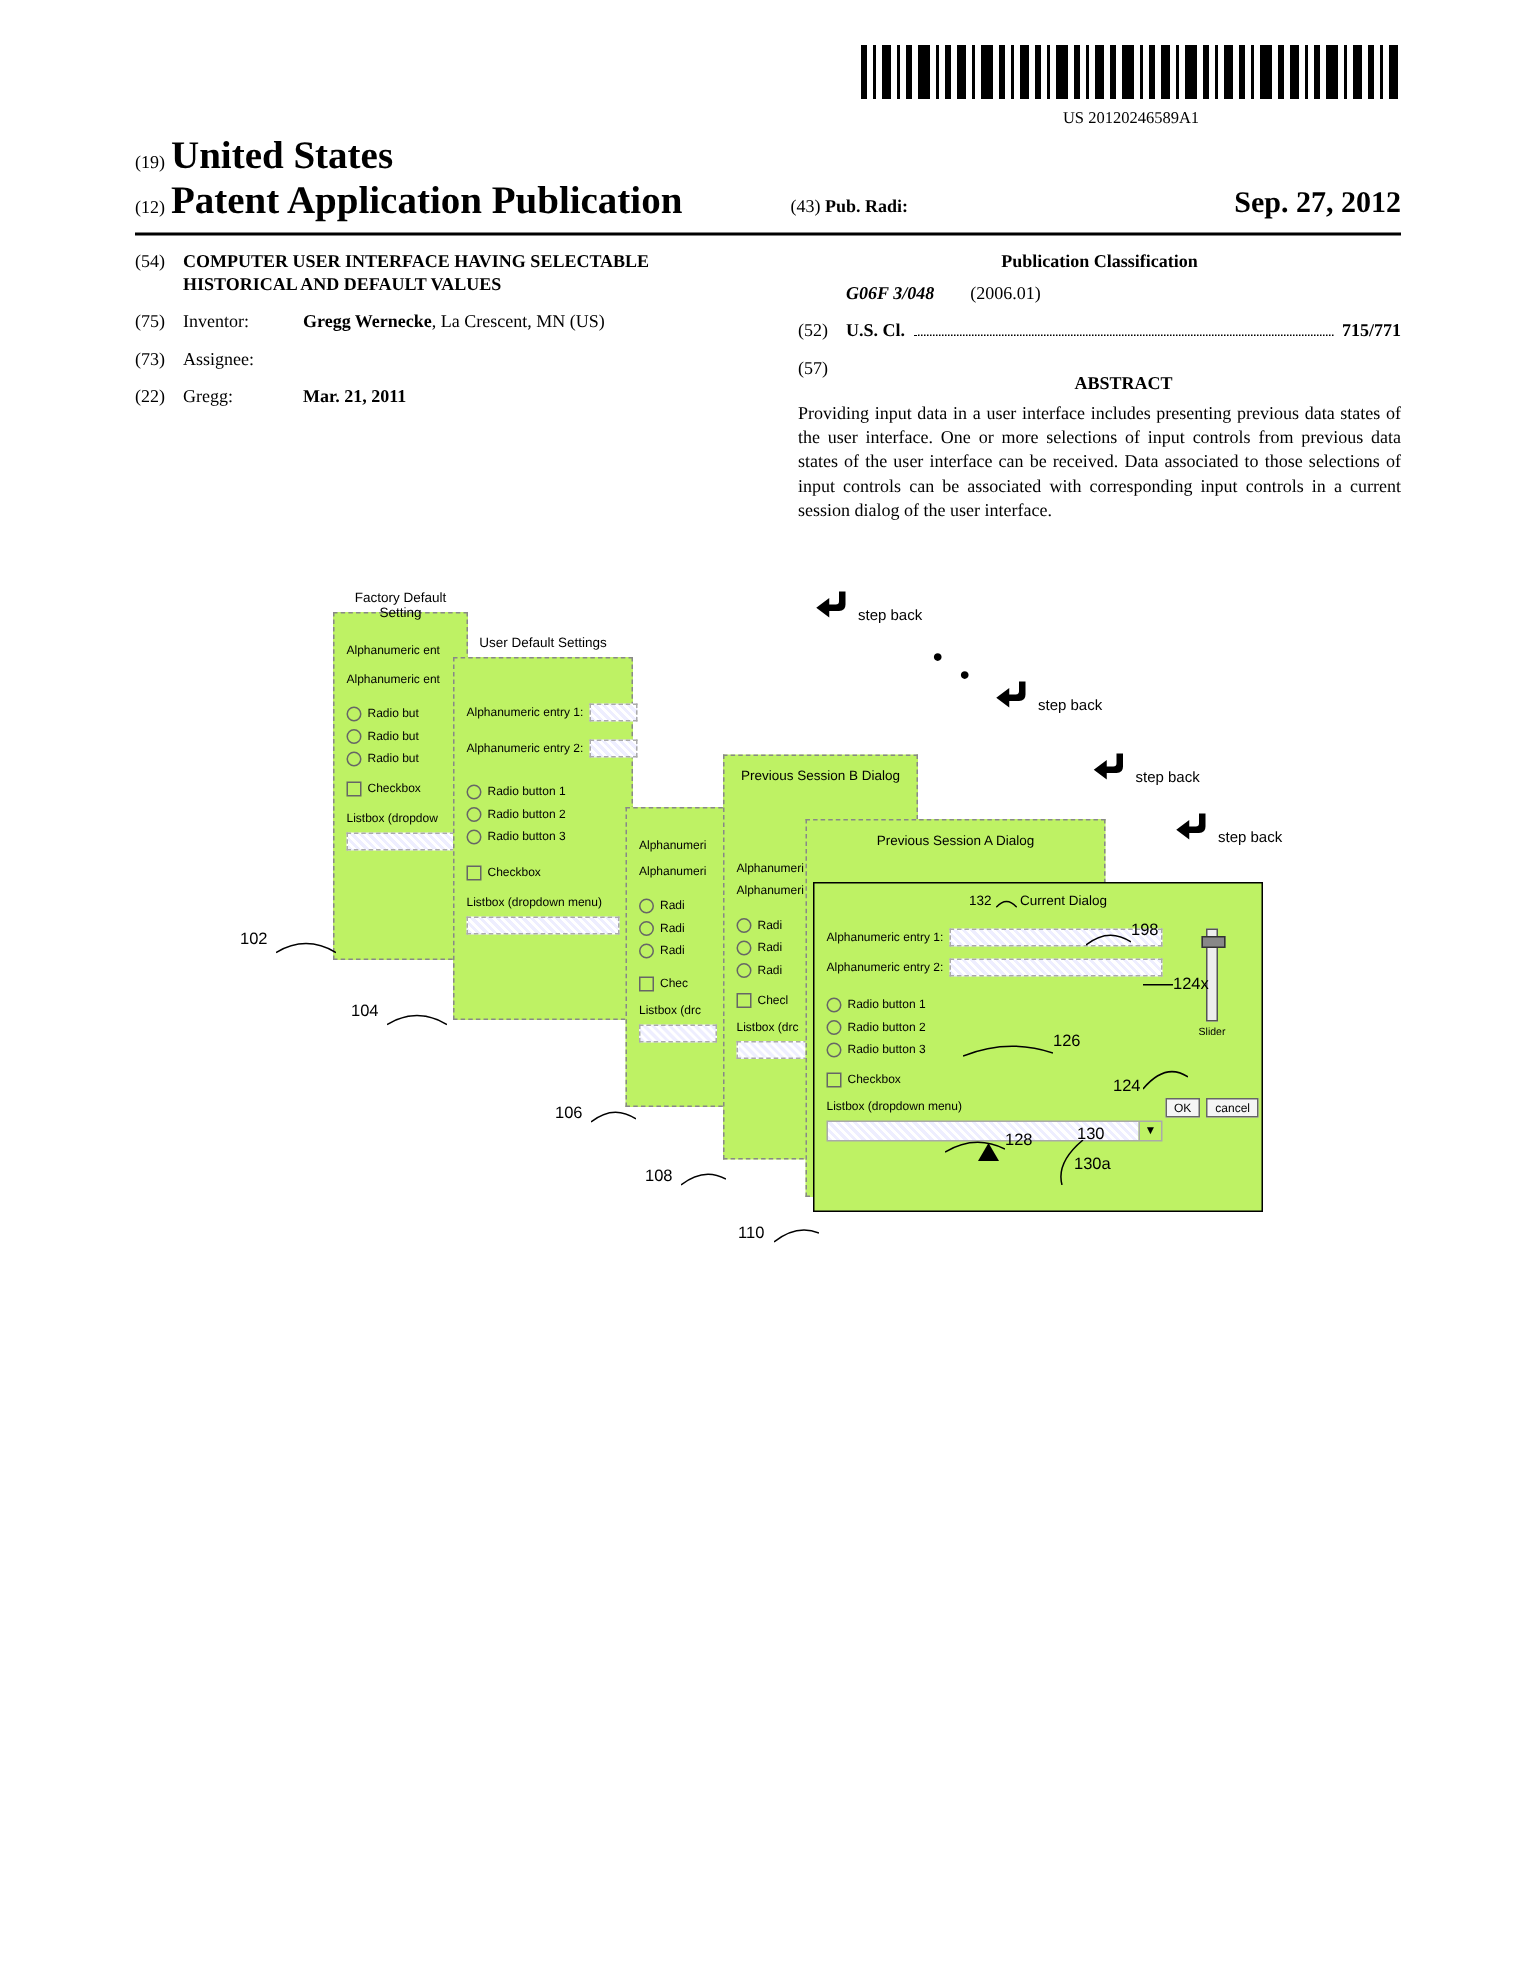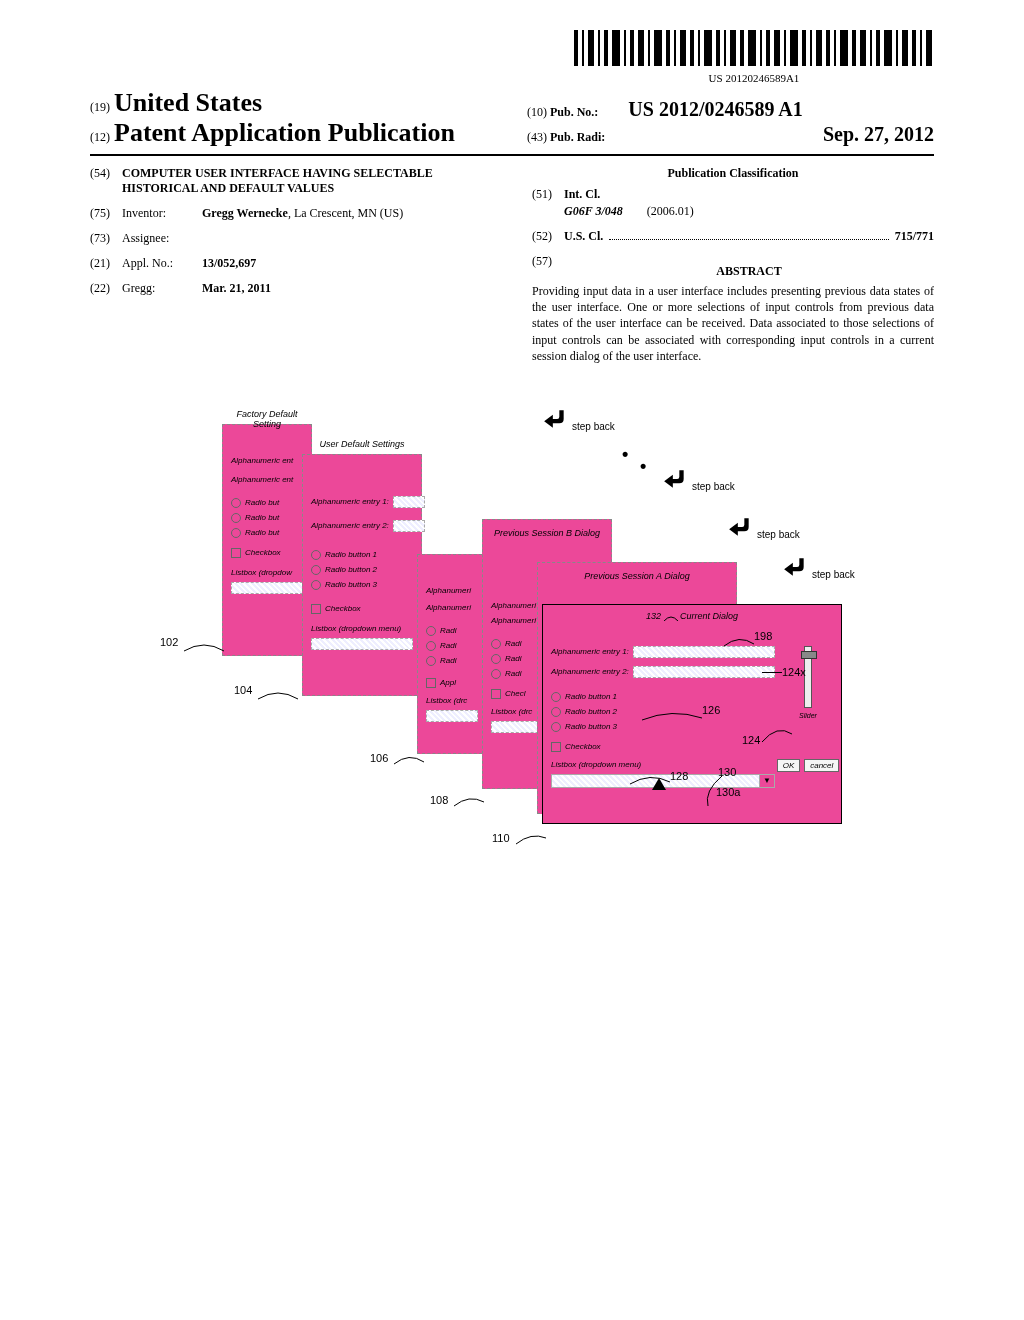--- a/index.html
+++ b/index.html
@@ -131,25 +131,24 @@
   .figure-area {
     position: relative;
     width: 740px;
     height: 460px;
     margin: 30px auto 0 auto;
     font-family: Arial, Helvetica, sans-serif;
   }
   .dialog {
     position: absolute;
     border: 1px dashed #888;
-    background: #ec4899;
+    background: #bef264;
     font-size: 8px;
-    padding: 31px 8px 8px 8px;
+    padding: 20px 8px 8px 8px;
     box-sizing: border-box;
-    font-style: italic;
   }
   .dialog.current {
     border: 1px solid #000;
   }
   .dialog-title {
     position: absolute;
     top: -16px;
     left: 0;
     right: 0;
     text-align: center;
@@ -297,25 +296,20 @@
       <div class="barcode-text">US 20120246589A1</div>
     </div>
   </div>
 
   <div class="header-row">
     <div class="header-left">
       <div><span class="sup-line">(19)</span> <span class="country">United States</span></div>
       <div><span class="sup-line">(12)</span> <span class="pub-type">Patent Application Publication</span></div>
     </div>
     <div class="header-right">
-      <div class="pub-no-row">
-        <span>(10)</span>&nbsp;
-        <span class="label">Pub. No.:</span>
-        <span class="pub-no-val">US 2012/0246589 A1</span>
-      </div>
       <div class="pub-date-row">
         <span>(43)</span>&nbsp;
         <span class="label">Pub. Radi:</span>
         <span class="pub-date-val">Sep. 27, 2012</span>
       </div>
     </div>
   </div>
 
   <hr class="thick">
 
@@ -328,37 +322,28 @@
       <div class="field-row">
         <div class="field-code">(75)</div>
         <div class="field-label">Inventor:</div>
         <div class="field-value"><b>Gregg Wernecke</b><span>, La Crescent, MN (US)</span></div>
       </div>
       <div class="field-row">
         <div class="field-code">(73)</div>
         <div class="field-label">Assignee:</div>
       </div>
       <div class="field-row">
-        <div class="field-code">(21)</div>
-        <div class="field-label">Appl. No.:</div>
-        <div class="field-value"><b>13/052,697</b></div>
-      </div>
-      <div class="field-row">
         <div class="field-code">(22)</div>
         <div class="field-label">Gregg:</div>
         <div class="field-value"><b>Mar. 21, 2011</b></div>
       </div>
     </div>
 
     <div class="col">
       <div class="pub-class-title">Publication Classification</div>
-      <div class="field-row" style="margin-bottom:2px;">
-        <div class="field-code">(51)</div>
-        <div class="field-value"><b>Int. Cl.</b></div>
-      </div>
       <div class="field-row">
         <div class="field-code"></div>
         <div class="field-value"><b><i>G06F 3/048</i></b>&nbsp;&nbsp;&nbsp;&nbsp;&nbsp;&nbsp;&nbsp;&nbsp;<span>(2006.01)</span></div>
       </div>
       <div class="field-row usc-row">
         <div class="field-code">(52)</div>
         <div><b>U.S. Cl.</b></div>
         <div class="usc-dots"></div>
         <div><b>715/771</b></div>
       </div>
@@ -479,21 +464,21 @@
       <div class="drow">
           <span class="radio"></span>
           <span>Radi</span>
         </div>
       <div class="drow">
           <span class="radio"></span>
           <span>Radi</span>
         </div>
       <div class="drow" style="margin-top:12px;">
           <span class="check"></span>
-          <span>Appl</span>
+          <span>Chec</span>
         </div>
       <div class="drow" style="margin-top:8px;">
           <span>Listbox (drc</span>
         </div>
       <div class="drow">
           <div class="inp"></div>
         </div>
     </div>
 
     <div class="dialog" style="left:340px; top:125px; width:130px; height:270px;">

